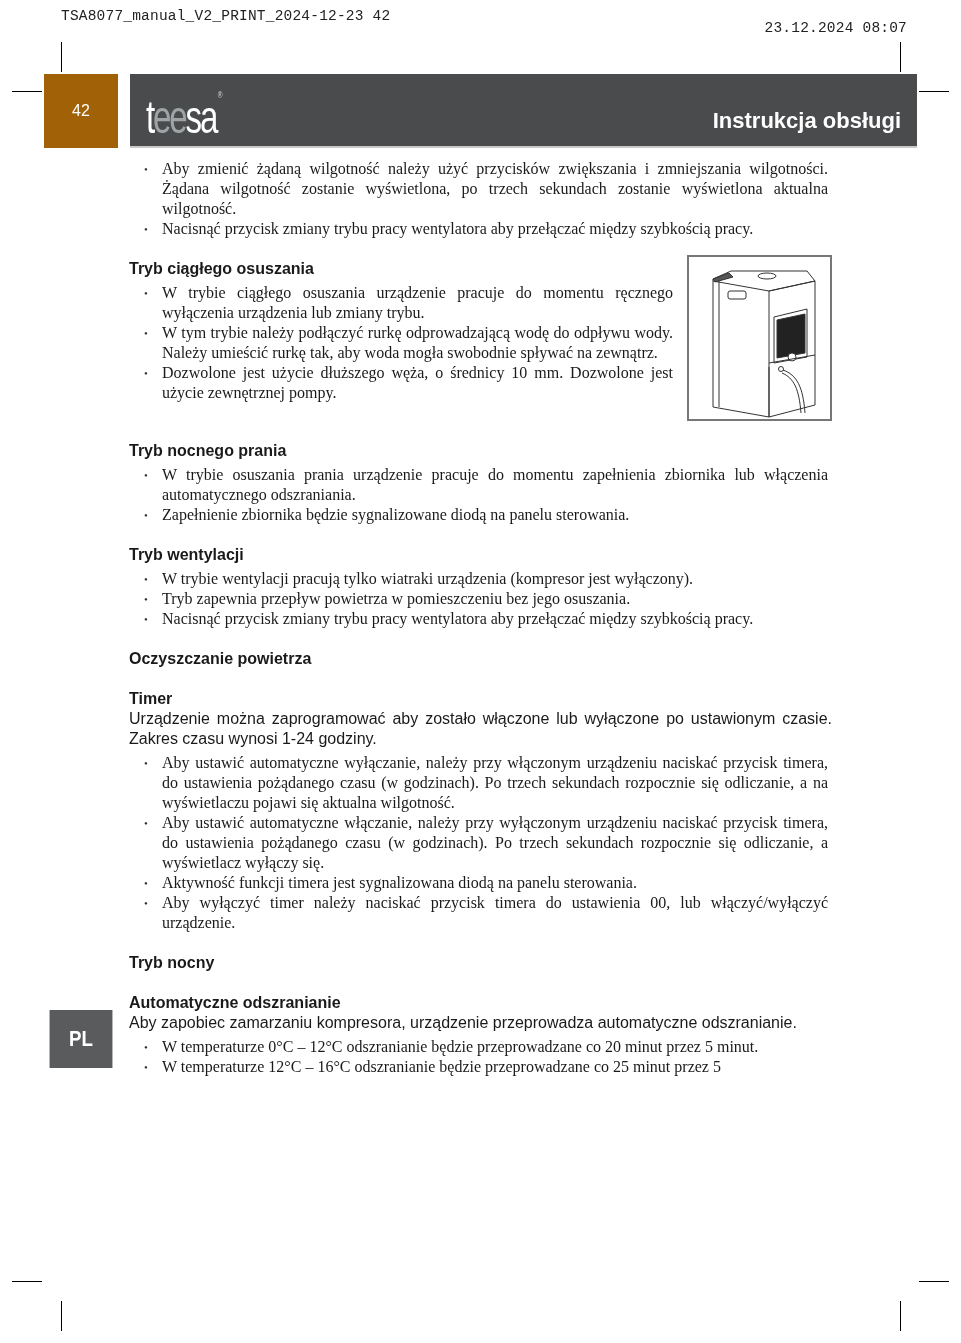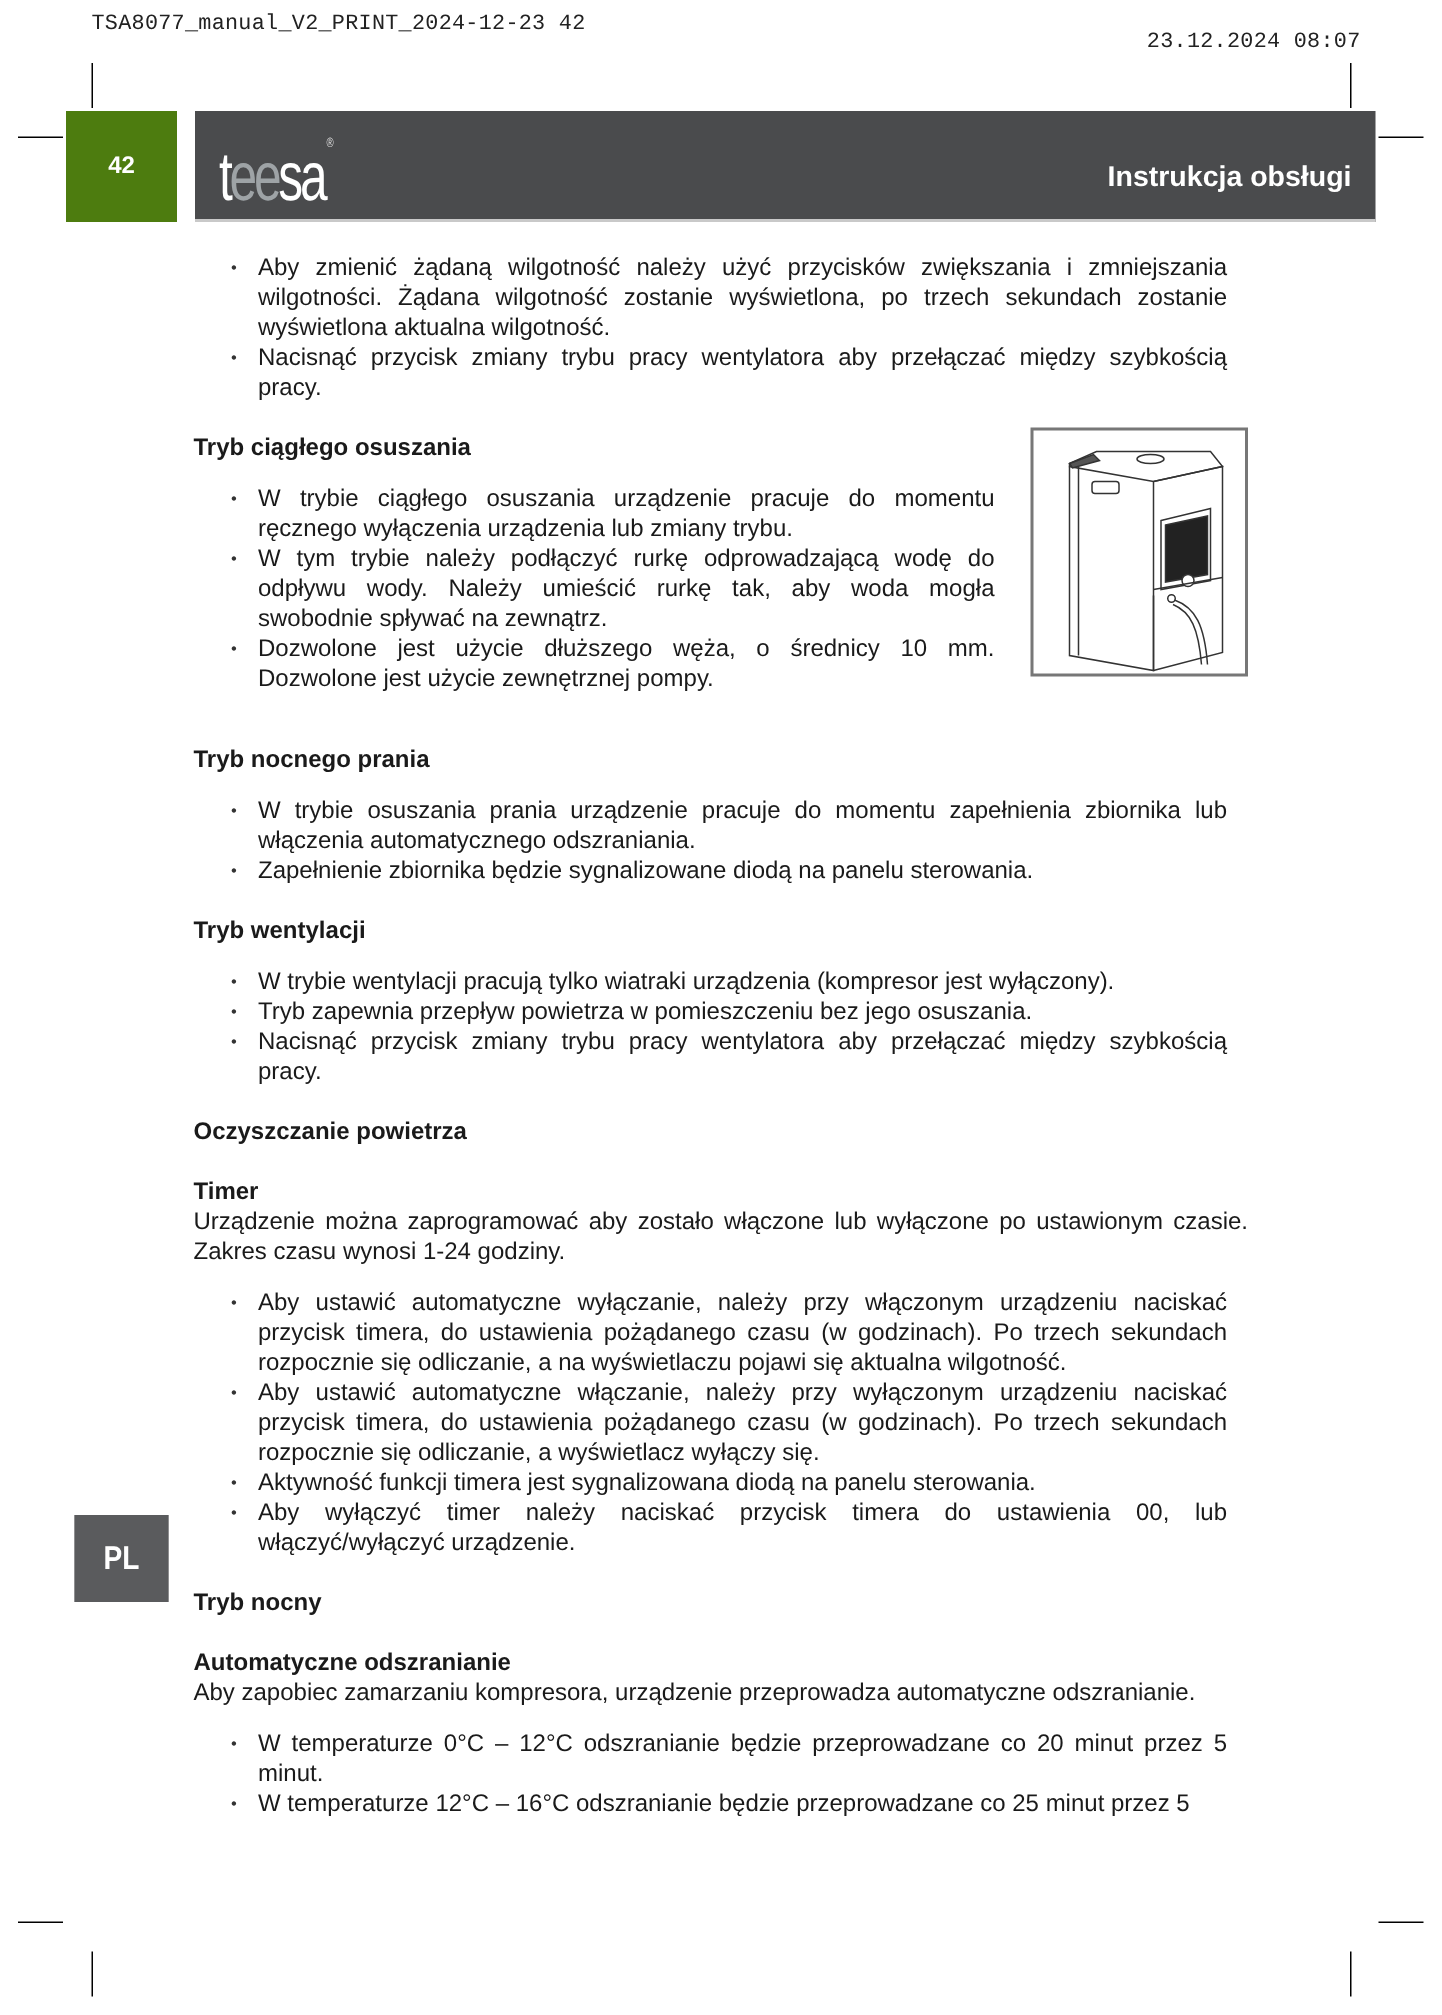--- a/index.html
+++ b/index.html
@@ -8,42 +8,42 @@
 
   .print-meta { position: absolute; top: 8px; font-family: "Liberation Mono", "DejaVu Sans Mono", monospace;
                 font-size: 14.5px; color: #222; letter-spacing: 0.2px; }
   .print-meta.left { left: 61px; }
   .print-meta.right { right: 54px; margin-top: 12px; }
 
   .crop { position: absolute; background: #000; }
   .crop.v { width: 1px; height: 30px; }
   .crop.h { height: 1px; width: 30px; }
 
-  .page-tab { position: absolute; left: 44px; top: 74px; width: 74px; height: 74px; background: #4d7c0f;
-              color: #fff; font-weight: bold; font-size: 16px; display: flex; align-items: center; justify-content: center; }
+  .page-tab { position: absolute; left: 44px; top: 74px; width: 74px; height: 74px; background: #a16207;
+              color: #fff; font-weight: normal; font-size: 16px; display: flex; align-items: center; justify-content: center; }
   .header-bar { position: absolute; left: 130px; top: 74px; width: 787px; height: 74px; background: #4a4b4d;
                 border-bottom: 2px solid #c9c9c9; box-sizing: border-box; }
   .logo { position: absolute; left: 16px; top: 16px; height: 48px; display: flex; align-items: flex-end;
           font-size: 46px; line-height: 42px; letter-spacing: -3px; font-family: "Liberation Sans Narrow", "Liberation Sans", sans-serif;
           transform: scaleX(0.72); transform-origin: left bottom; }
   .logo .t { color: #ffffff; }
   .logo .ee { color: #9ea3a6; }
   .logo .sa { color: #ffffff; }
   .logo .reg { font-size: 9px; color: #ddd; align-self: flex-start; margin-left: 2px; letter-spacing: 0; line-height: 10px; }
-  .header-title { position: absolute; right: 16px; top: 34px; color: #fff; font-weight: bold; font-size: 19px; }
+  .header-title { position: absolute; right: 16px; top: 34px; color: #fff; font-weight: bold; font-size: 22px; }
 
   .lang-tab { position: absolute; left: 44px; top: 1010px; width: 74px; height: 58px; background: #5a5b5d;
               color: #fff; font-weight: bold; font-size: 22px; display: flex; align-items: center; justify-content: center;
               transform: scaleX(0.85); }
 
   .content { position: absolute; left: 129px; top: 155px; width: 703px; font-size: 16px; line-height: 20px; }
   .content p { margin: 0; text-align: justify; }
   .content h3 { margin: 0; font-size: 16px; font-weight: bold; line-height: 20px; }
   .section { margin-bottom: 20px; }
-  ul { list-style: none; margin: 14px; padding: 0; }
+  ul { list-style: none; margin: 4px; padding: 0; font-family: Liberation Serif, serif; }
   li { position: relative; padding-left: 29px; text-align: justify; }
   li::before { content: "•"; position: absolute; left: 11px; top: 0; font-size: 11px; color: #333; }
 
   .with-figure { display: flex; gap: 10px; }
   .with-figure .text { flex: 1; }
   .figure { width: 145px; height: 166px; border: 2px solid #777; box-sizing: border-box; margin-top: -4px; flex: none; background: #fff; }
 </style>
 </head>
 <body>
 

